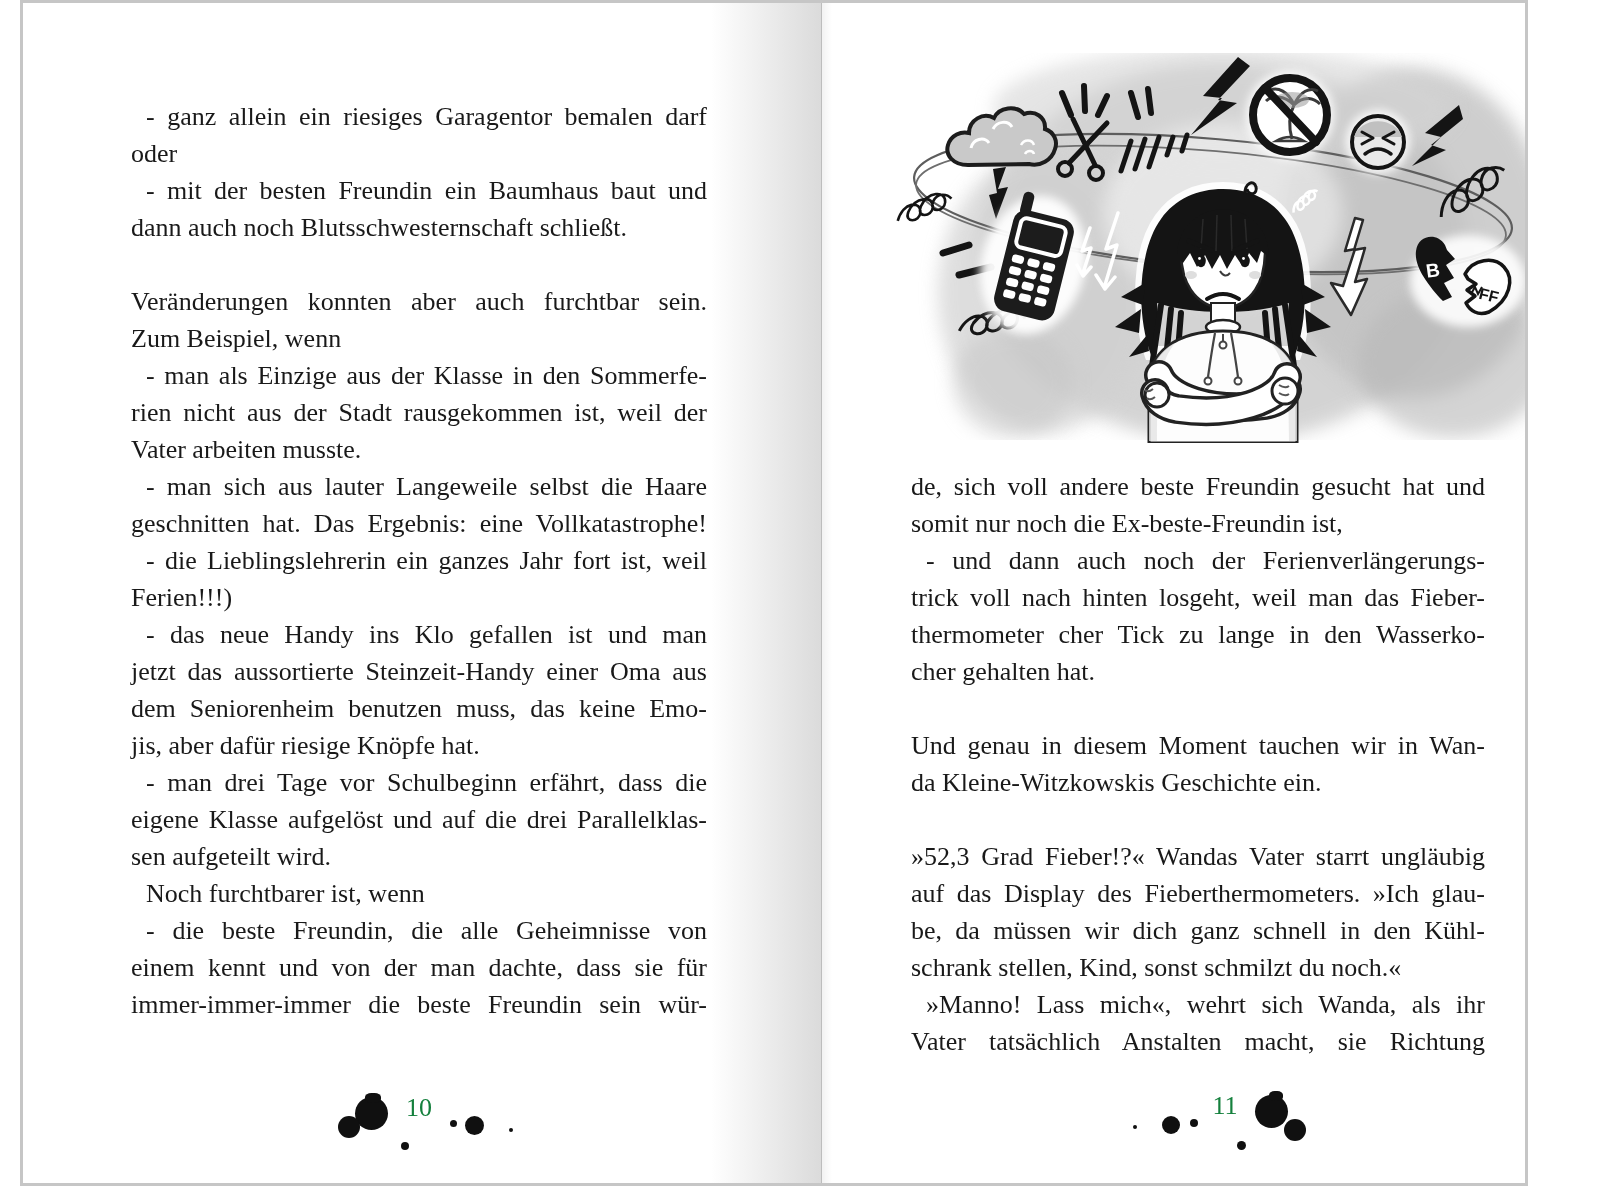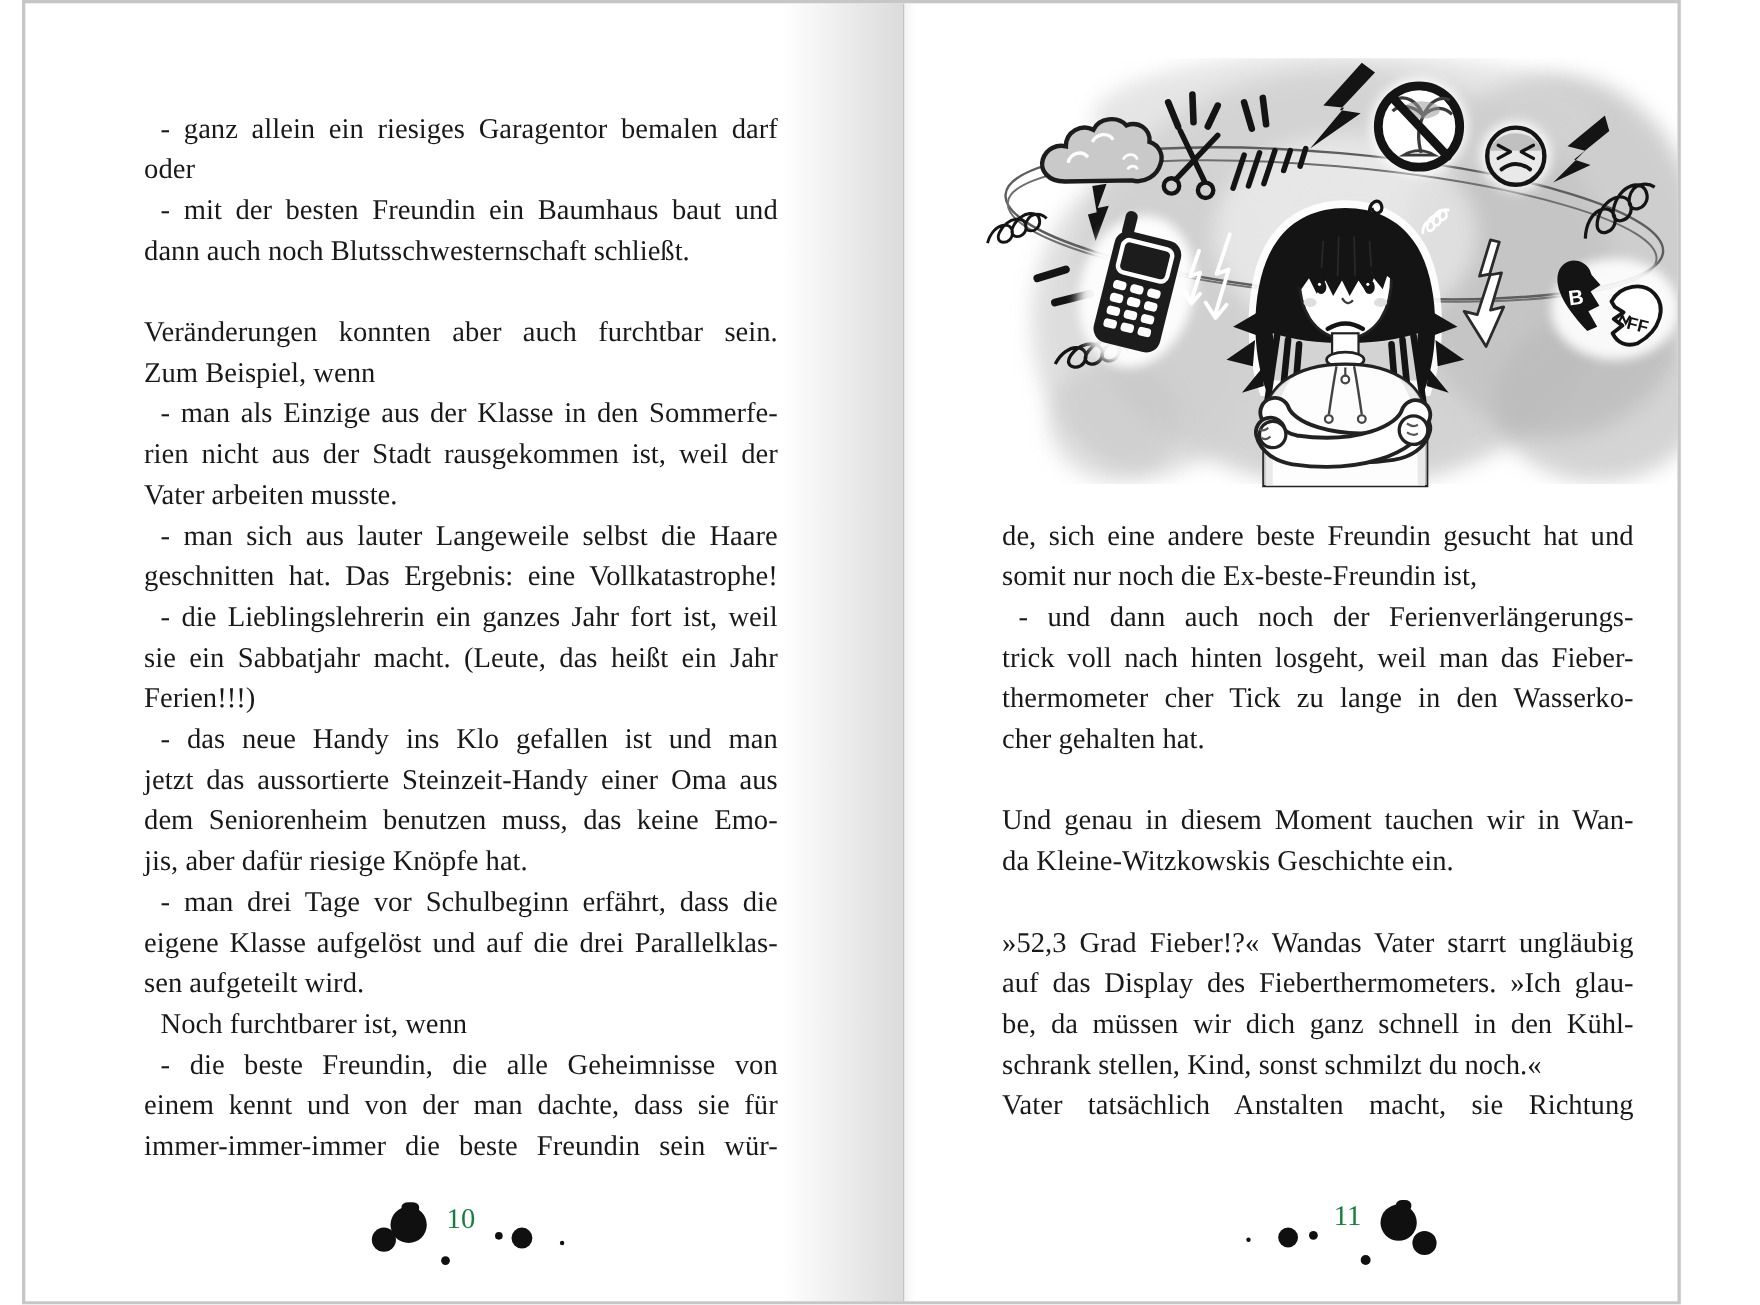--- a/index.html
+++ b/index.html
@@ -42,50 +42,50 @@
     <div class="ln">dann auch noch Blutsschwesternschaft schließt.</div>
     <div class="ln blank"></div>
     <div class="ln j">Veränderungen konnten aber auch furchtbar sein.</div>
     <div class="ln">Zum Beispiel, wenn</div>
     <div class="ln j ind">- man als Einzige aus der Klasse in den Sommerfe-</div>
     <div class="ln j">rien nicht aus der Stadt rausgekommen ist, weil der</div>
     <div class="ln">Vater arbeiten musste.</div>
     <div class="ln j ind">- man sich aus lauter Langeweile selbst die Haare</div>
     <div class="ln j">geschnitten hat. Das Ergebnis: eine Vollkatastrophe!</div>
     <div class="ln j ind">- die Lieblingslehrerin ein ganzes Jahr fort ist, weil</div>
-    <div class="ln j">sie ein Sabbatjahr macht. (Leute, das heißt ein Jahr</div>
     <div class="ln">Ferien!!!)</div>
     <div class="ln j ind">- das neue Handy ins Klo gefallen ist und man</div>
     <div class="ln j">jetzt das aussortierte Steinzeit-Handy einer Oma aus</div>
     <div class="ln j">dem Seniorenheim benutzen muss, das keine Emo-</div>
     <div class="ln">jis, aber dafür riesige Knöpfe hat.</div>
     <div class="ln j ind">- man drei Tage vor Schulbeginn erfährt, dass die</div>
     <div class="ln j">eigene Klasse aufgelöst und auf die drei Parallelklas-</div>
     <div class="ln">sen aufgeteilt wird.</div>
     <div class="ln ind">Noch furchtbarer ist, wenn</div>
     <div class="ln j ind">- die beste Freundin, die alle Geheimnisse von</div>
     <div class="ln j">einem kennt und von der man dachte, dass sie für</div>
     <div class="ln j">immer-immer-immer die beste Freundin sein wür-</div>
   </div>
 
   <div id="right-text" class="textblock">
-    <div class="ln j">de, sich eine andere beste Freundin gesucht hat und</div>
+    <div class="ln j">de, sich voll andere beste Freundin gesucht hat und</div>
     <div class="ln">somit nur noch die Ex-beste-Freundin ist,</div>
     <div class="ln j ind">- und dann auch noch der Ferienverlängerungs-</div>
     <div class="ln j">trick voll nach hinten losgeht, weil man das Fieber-</div>
     <div class="ln j">thermometer cher Tick zu lange in den Wasserko-</div>
     <div class="ln">cher gehalten hat.</div>
     <div class="ln blank"></div>
     <div class="ln j">Und genau in diesem Moment tauchen wir in Wan-</div>
     <div class="ln">da Kleine-Witzkowskis Geschichte ein.</div>
     <div class="ln blank"></div>
     <div class="ln j">»52,3 Grad Fieber!?« Wandas Vater starrt ungläubig</div>
     <div class="ln j">auf das Display des Fieberthermometers. »Ich glau-</div>
     <div class="ln j">be, da müssen wir dich ganz schnell in den Kühl-</div>
     <div class="ln">schrank stellen, Kind, sonst schmilzt du noch.«</div>
+    <div class="ln j ind">»Manno! Lass mich«, wehrt sich Wanda, als ihr</div>
     <div class="ln j">Vater tatsächlich Anstalten macht, sie Richtung</div>
   </div>
 
   <svg id="illus" viewBox="0 0 660 390">
     <defs>
       <filter id="soft" x="-40%" y="-40%" width="180%" height="180%">
           <feGaussianBlur stdDeviation="9"></feGaussianBlur>
         </filter>
       <filter id="soft2" x="-40%" y="-40%" width="180%" height="180%">
           <feGaussianBlur stdDeviation="5"></feGaussianBlur>

